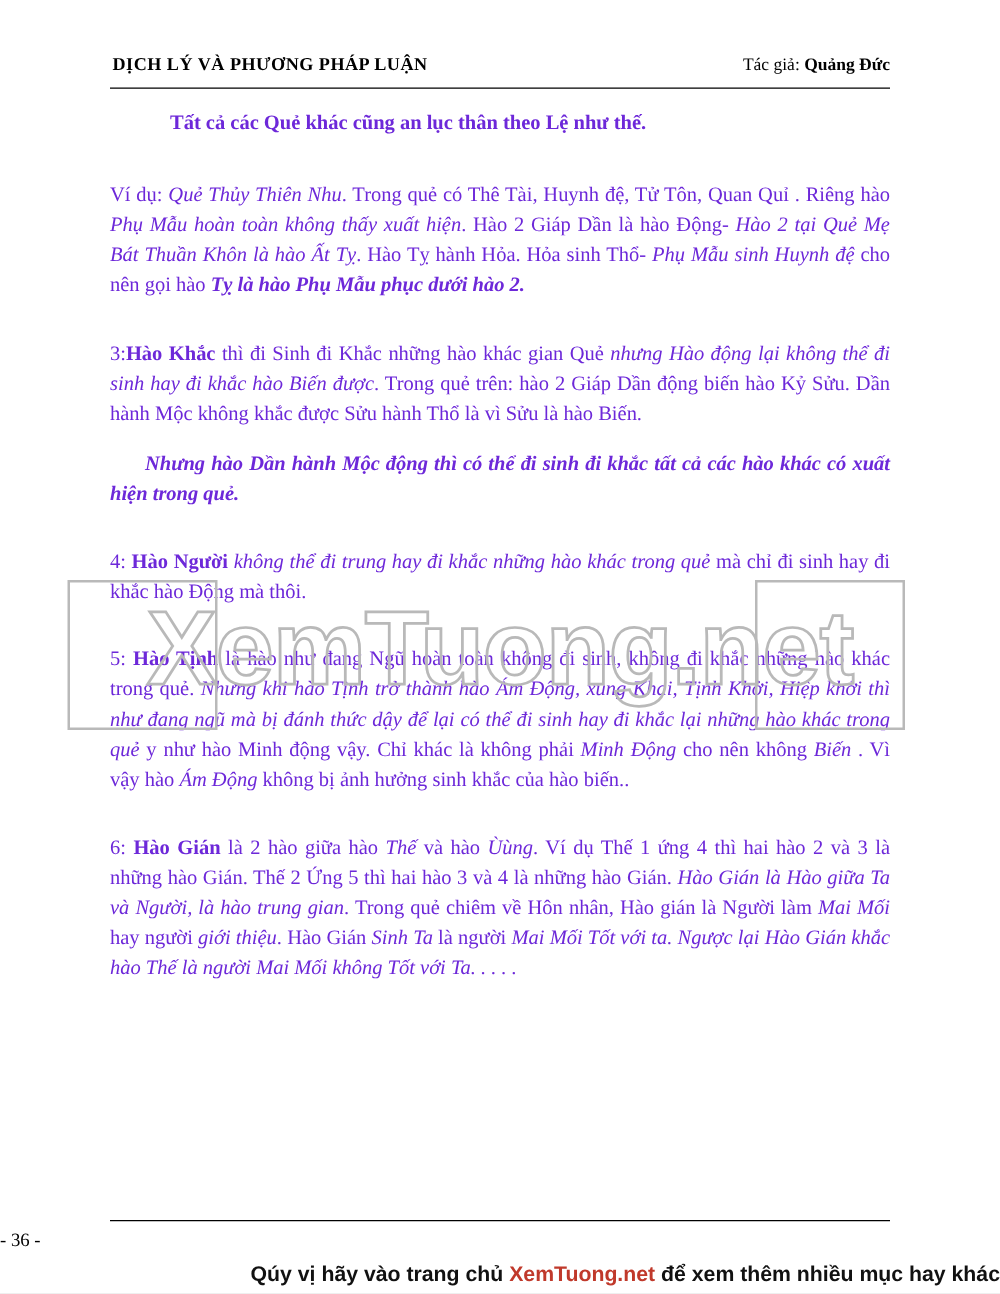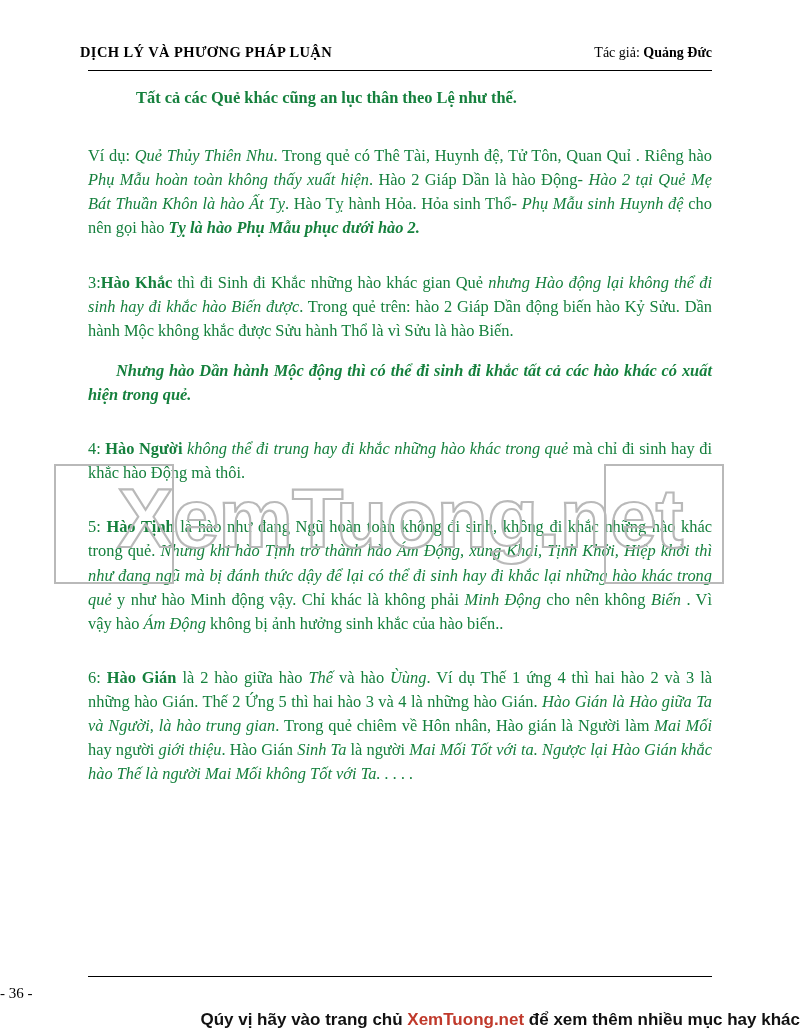--- a/index.html
+++ b/index.html
@@ -14,21 +14,21 @@
     position: relative;
     width: 800px;
     height: 1035px;
     background: #ffffff;
     overflow: hidden;
     box-sizing: border-box;
   }
   
   .header {
     position: absolute;
-    left: 80px;
+    left: 90px;
     right: 88px;
     top: 44px;
     display: flex;
     justify-content: space-between;
     align-items: baseline;
     font-size: 15px;
     gap: 27px;
   }
   .header-left {
     font-weight: bold;
@@ -48,21 +48,21 @@
   }
   
   .content {
     position: absolute;
     left: 88px;
     right: 88px;
     top: 86px;
     font-size: 16.4px;
     line-height: 1.47;
     text-align: justify;
-    color: #15803d;
+    color: #6d28d9;
   }
   .para {
     margin: 0 0 16px 0;
     text-indent: 0;
   }
   .para.center-ish {
     text-align: left;
     margin-left: 48px;
     margin-bottom: 34px;
     font-weight: bold;

